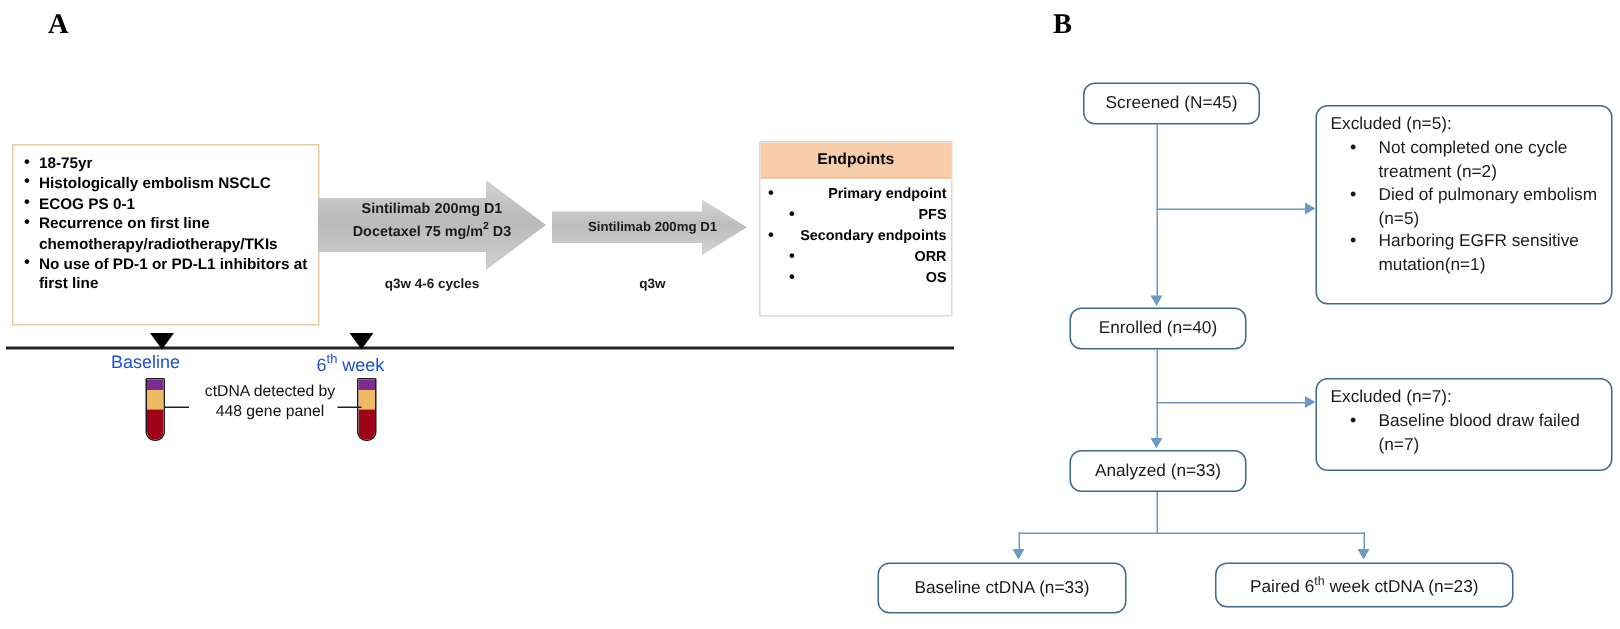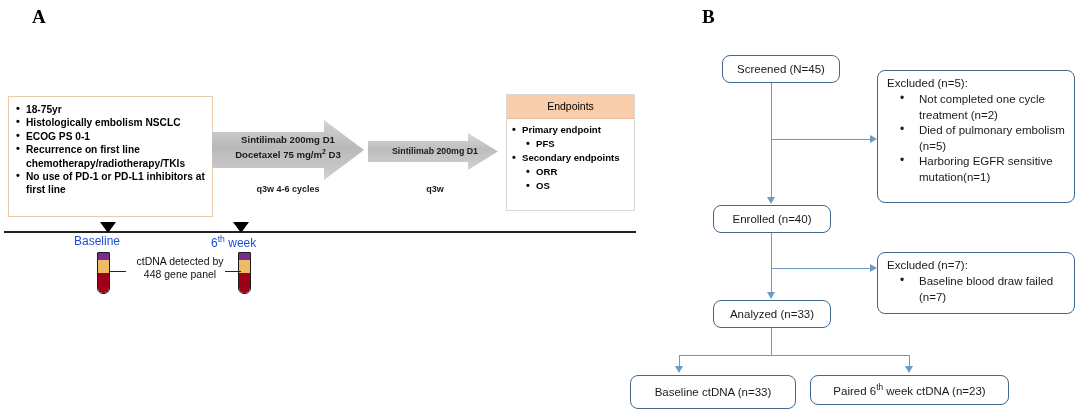--- a/index.html
+++ b/index.html
@@ -95,39 +95,40 @@
     height: 117px;
     border: 1px solid #d9d9d9;
     background: #ffffff;
     box-sizing: border-box;
   }
   .endpoints-header {
     height: 23px;
     background: #f7cdab;
     text-align: center;
     font-size: 10.5px;
-    font-weight: normal;
+    font-weight: bold;
     line-height: 23px;
     color: #000;
     border-bottom: 1px solid #f0bb93;
   }
   .endpoints-body {
     padding: 4px 3px 3px 5px;
   }
   .endpoints-body ul {
     list-style: none;
     margin: 0; padding: 0;
   }
   .endpoints-body li {
     font-size: 9.6px;
     font-weight: bold;
     line-height: 14px;
     padding-left: 10px;
     position: relative;
     color: #000;
+    text-align: right;
   }
   .endpoints-body li::before {
     content: "\2022";
     position: absolute; left: 0px; top: -1px;
     font-size: 11px;
   }
   .endpoints-body li.sub {
     padding-left: 24px;
   }
   .endpoints-body li.sub::before {
@@ -216,21 +217,21 @@
     padding: 2px 6px;
   }
   .flow-box.left-align {
     display: block;
     text-align: left;
     padding: 5px 7px 5px 9px;
   }
   #box-screened { left: 722px; top: 55px; width: 118px; height: 28px; }
   #box-enrolled { left: 713px; top: 205px; width: 118px; height: 28px; }
   #box-analyzed { left: 713px; top: 300px; width: 118px; height: 28px; }
-  #box-baseline-ctdna { left: 630px; top: 375px; width: 166px; height: 34px; }
+  #box-baseline-ctdna { left: 585px; top: 375px; width: 166px; height: 34px; }
   #box-paired-ctdna { left: 810px; top: 375px; width: 199px; height: 30px; text-align: center; }
   #box-excluded-1 { left: 877px; top: 70px; width: 198px; height: 133px; }
   #box-excluded-2 { left: 877px; top: 237px; width: 198px; height: 62px; margin-top: 15px; }
 
   .excl-title {
     font-size: 11.5px;
     color: #1a1a1a;
     line-height: 15px;
     margin-bottom: 1px;
   }

